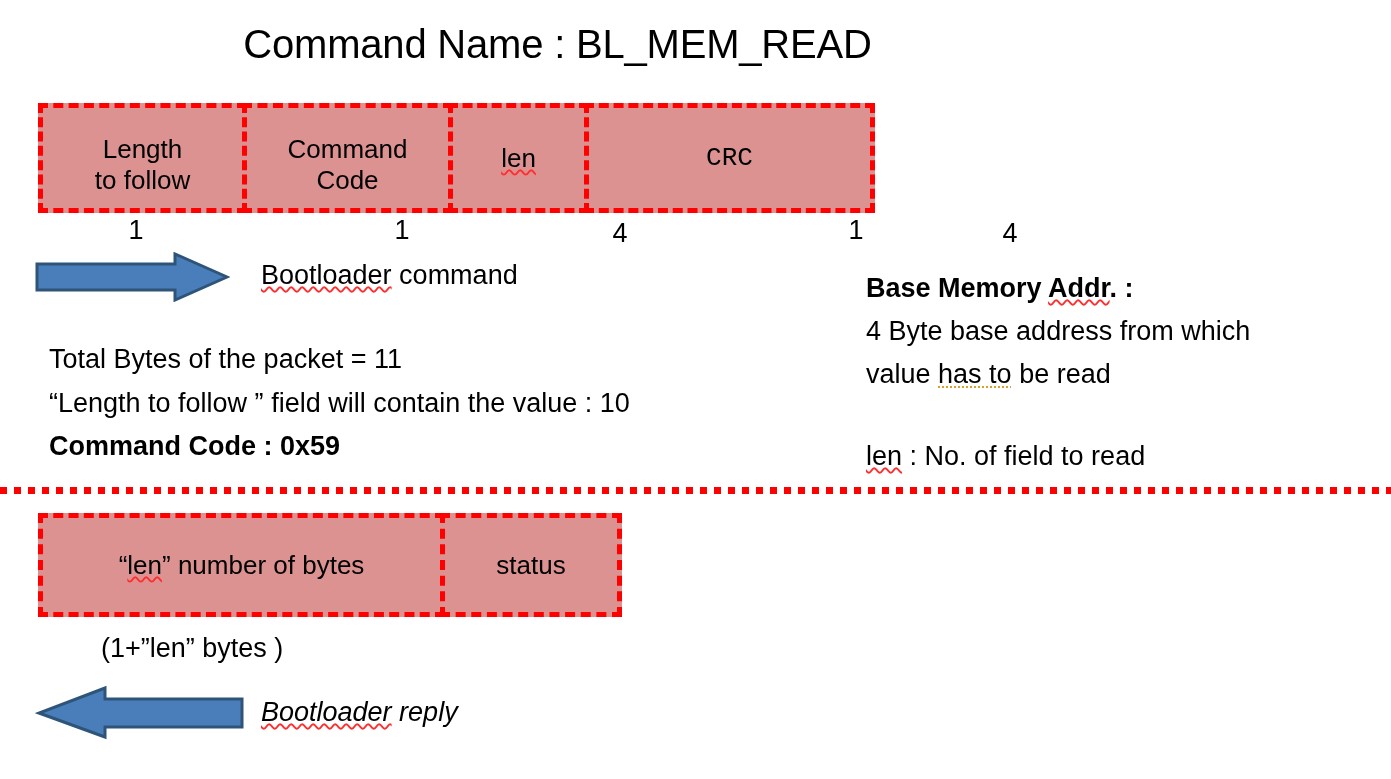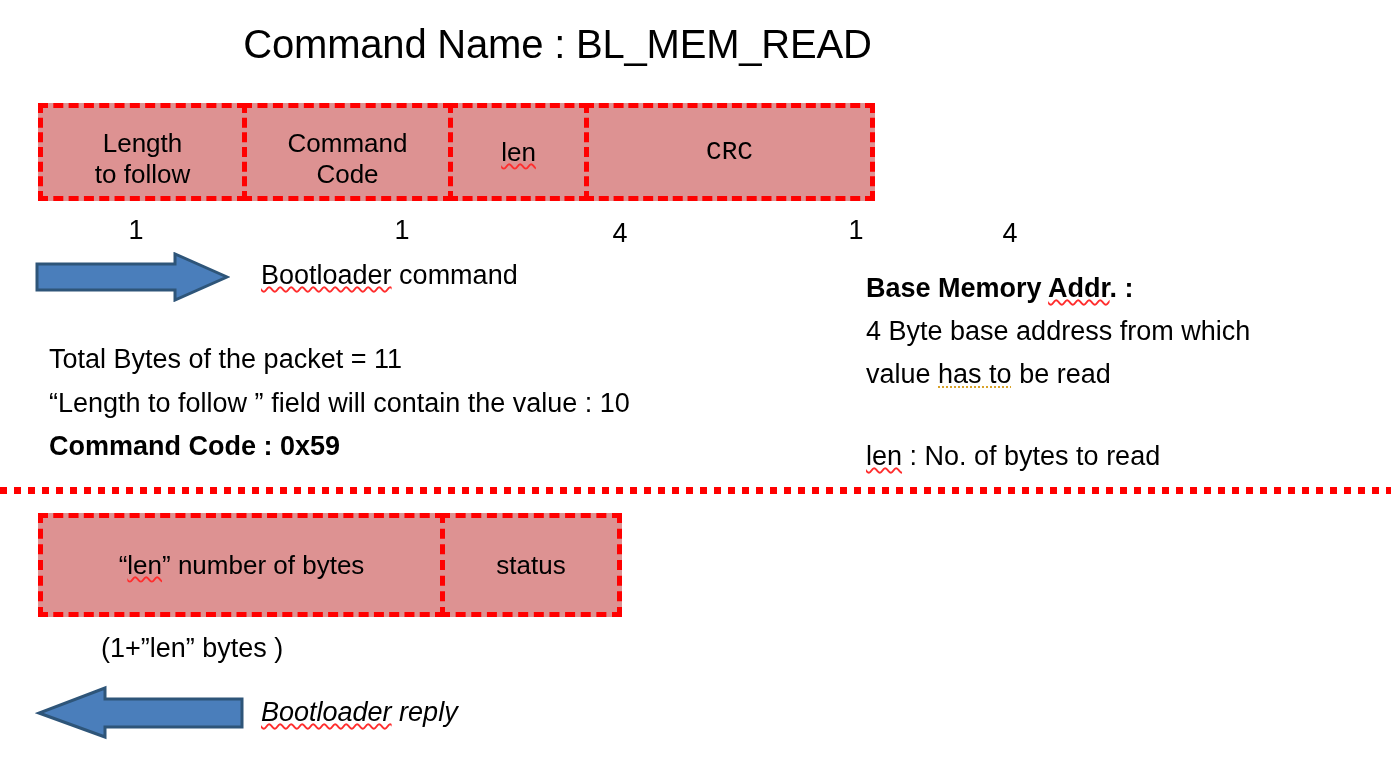--- a/index.html
+++ b/index.html
@@ -114,21 +114,21 @@
       #ff0000 0px, #ff0000 7px,
       rgba(255,255,255,0) 7px, rgba(255,255,255,0) 14px
     );
   }
 </style>
 </head>
 <body>
 
 <div id="slide-title">Command Name : BL_MEM_READ</div>
 
-<div class="packet" id="command-packet" style="left:38px; top:103px; height:98px;">
+<div class="packet" id="command-packet" style="left:38px; top:103px; height:110px;">
 
   <div class="field overflow" style="width:209px;">
     <span class="label">
       <span>Length</span><br>
       <span>to follow</span>
     </span>
   </div>
 
   <div class="field overflow" style="width:211px;">
     <span class="label">
@@ -171,21 +171,21 @@
 </div>
 
 <div class="txt b" style="left:866px; top:275px;">
   <span>Base Memory </span><span class="sp">Addr</span><span>. :</span>
 </div>
 <div class="txt" style="left:866px; top:318px;">4 Byte base address from which</div>
 <div class="txt" style="left:866px; top:361px;">
   <span>value </span><span class="gr">has to</span><span> be read</span>
 </div>
 <div class="txt" style="left:866px; top:443px;">
-  <span class="b sp">len</span><span> : No. of bytes to read</span>
+  <span class="b sp">len</span><span> : No. of field to read</span>
 </div>
 
 <div id="section-divider"></div>
 
 <div class="packet" id="reply-packet" style="left:38px; top:513px; height:104px;">
 
   <div class="field" style="width:407px;">
     <span class="label">
       <span>“</span><span class="sp">len</span><span>” number of bytes</span>
     </span>

